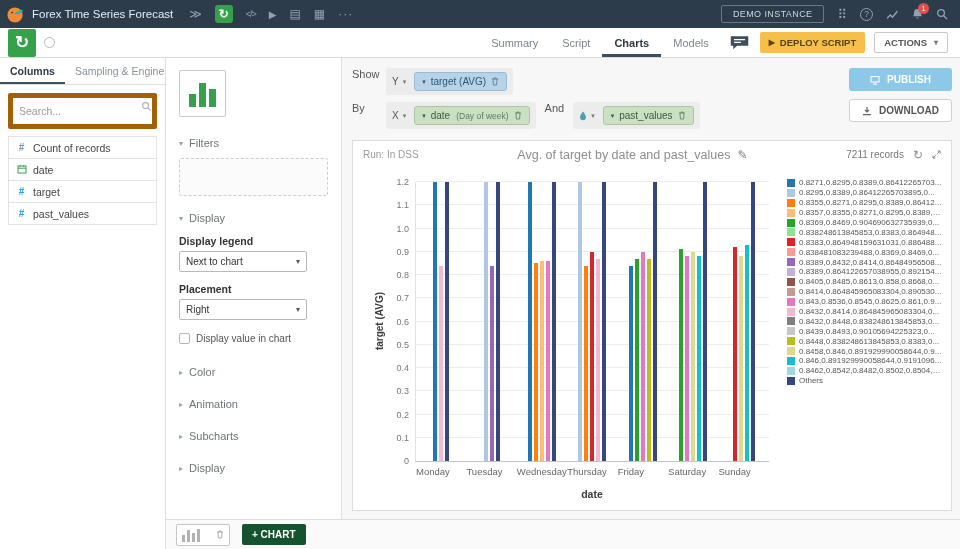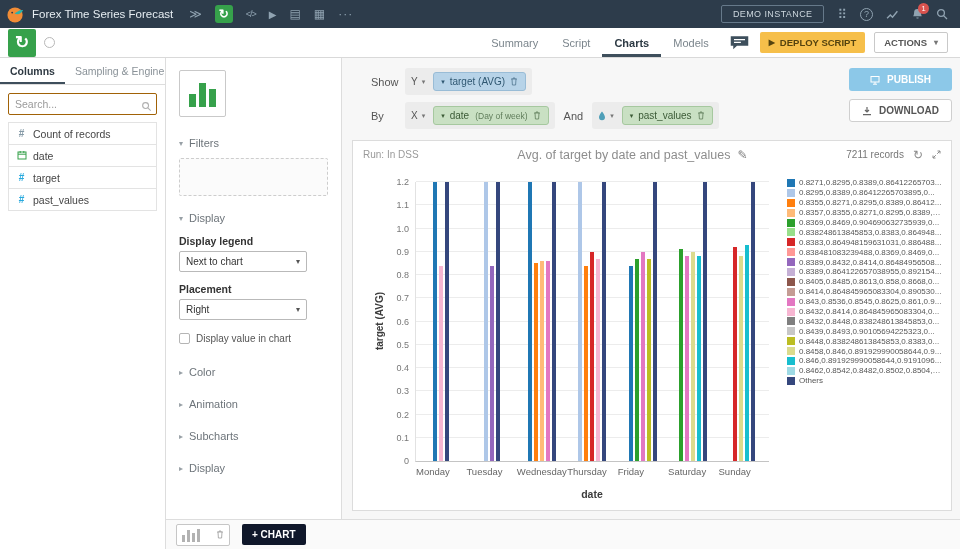--- a/index.html
+++ b/index.html
@@ -40,21 +40,21 @@
   .actions-btn { border:1px solid #c9c9c9; color:#555; font-size:9.5px; font-weight:bold; border-radius:2px;
     padding:4px 9px; margin:0 12px 0 9px; display:flex; align-items:center; gap:7px; cursor:pointer; white-space:nowrap; }
   .actions-btn .caret { font-size:8px; color:#777; }
   
   .content { display:flex; height:491px; }
   .sidebar { width:166px; border-right:1px solid #ddd; display:flex; flex-direction:column; background:#fff; }
   .sidebar-tabs { display:flex; border-bottom:1px solid #ddd; height:27px; }
   .stab { font-size:10.5px; padding:0 10px; display:flex; align-items:center; color:#8a9298; cursor:pointer; white-space:nowrap; }
   .stab.active { color:#2f3a43; font-weight:bold; box-shadow:inset 0 -2px 0 #3e4f5c; }
   .search-wrap { margin:8px 8px 7px; position:relative; }
-  .search-input { width:100%; height:22px; border:1px solid #a16207; border-radius:2px; font-size:10.5px;
+  .search-input { width:100%; height:36px; border:5px solid #a16207; border-radius:2px; font-size:10.5px;
     padding:0 20px 0 6px; color:#555; outline:none; font-family:inherit; }
   .search-input::placeholder { color:#9a9a9a; }
   .search-mag { position:absolute; right:5px; top:5px; color:#aaa; }
   .col-list { margin:0 8px; border:1px solid #e3e3e3; border-bottom:none; }
   .col-item { height:22px; display:flex; align-items:center; gap:6px; padding:0 7px;
     border-bottom:1px solid #e3e3e3; font-size:10.5px; color:#454545; background:#fff; cursor:pointer; }
   .col-icon { width:11px; text-align:center; font-size:10px; font-weight:bold; }
   .hash-blue { color:#28a9dd; } .hash-gray { color:#8499a6; }
   
   .config { width:176px; border-right:1px solid #ddd; padding:12px 13px 0; background:#fff; overflow:hidden; }
@@ -69,21 +69,21 @@
     font-size:10px; color:#333; display:flex; align-items:center; justify-content:space-between;
     padding:0 6px; cursor:pointer; }
   .select .caret { font-size:8px; color:#555; }
   .checkbox-row { display:flex; align-items:center; gap:6px; margin:13px 0 0; font-size:10px; color:#555; }
   .checkbox { width:11px; height:11px; border:1px solid #b5b5b5; border-radius:2px; background:#fff; cursor:pointer; }
   
   .right-wrap { flex:1; display:flex; flex-direction:column; min-width:0; }
   .work-row { flex:1; display:flex; min-height:0; }
   .main { flex:1; background:#f7f7f7; padding:10px 8px 8px 10px; display:flex; flex-direction:column; min-width:0; }
   .controls { position:relative; }
-  .ctrl-row { display:flex; align-items:center; margin-bottom:7px;margin-left:19px; }
+  .ctrl-row { display:flex; align-items:flex-start; margin-bottom:7px; }
   .ctrl-label { width:34px; font-size:11px; color:#555; flex:none; }
   .ctrl-box { background:#ececec; border-radius:3px; padding:4px 6px; display:flex; align-items:center; gap:8px; }
   .axis-dd { font-size:10px; color:#555; display:flex; align-items:center; gap:4px; cursor:pointer; }
   .axis-dd .caret { font-size:7px; color:#777; }
   .token { border-radius:3px; padding:3px 7px; font-size:10px; display:flex; align-items:center; gap:5px; cursor:pointer; white-space:nowrap; }
   .token .caret { font-size:7px; }
   .token.measure { background:#b7d3e8; border:1px solid #99bcd6; color:#2f5771; }
   .token.dim { background:#c9e0c3; border:1px solid #a6c89f; color:#3b5a36; }
   .token .sub { font-size:8.5px; opacity:.75; margin-left:1px; }
   .token .trash { display:flex; color:inherit; opacity:.75; }
@@ -123,21 +123,21 @@
   .swatch { width:8px; height:8px; flex:none; }
   .legend-label { font-size:8px; color:#555; white-space:nowrap; overflow:hidden; text-overflow:ellipsis; }
   
   .bottom-strip { height:30px; flex:none; border-top:1px solid #ddd; background:#fafafa;
     display:flex; align-items:center; gap:12px; padding-left:10px; }
   .thumb { width:54px; height:22px; border:1px solid #c6c6c6; background:#fff; border-radius:2px;
     display:flex; align-items:center; justify-content:space-between; padding:0 5px; cursor:pointer; }
   .thumb-bars { display:flex; align-items:flex-end; gap:2px; height:14px; }
   .tb { width:3px; background:#b2b2b2; }
   .thumb .trash { color:#999; display:flex; }
-  .add-chart-btn { background:#0f172a; color:#fff; font-size:10px; font-weight:bold; border-radius:2px;
+  .add-chart-btn { background:#14532d; color:#fff; font-size:10px; font-weight:bold; border-radius:2px;
     padding:5px 10px; cursor:pointer; white-space:nowrap; }
 </style>
 </head>
 <body>
 
 <div class="topnav">
   <div class="logo">
     <svg width="19" height="19" viewBox="0 0 20 20">
       <circle cx="9.5" cy="10.5" r="8" fill="#f08c36"></circle>
       <path d="M9 9c3-2 6-4.5 9-3.5-1.5 3-5 5.5-9 3.5z" fill="#2bb1a9"></path>

